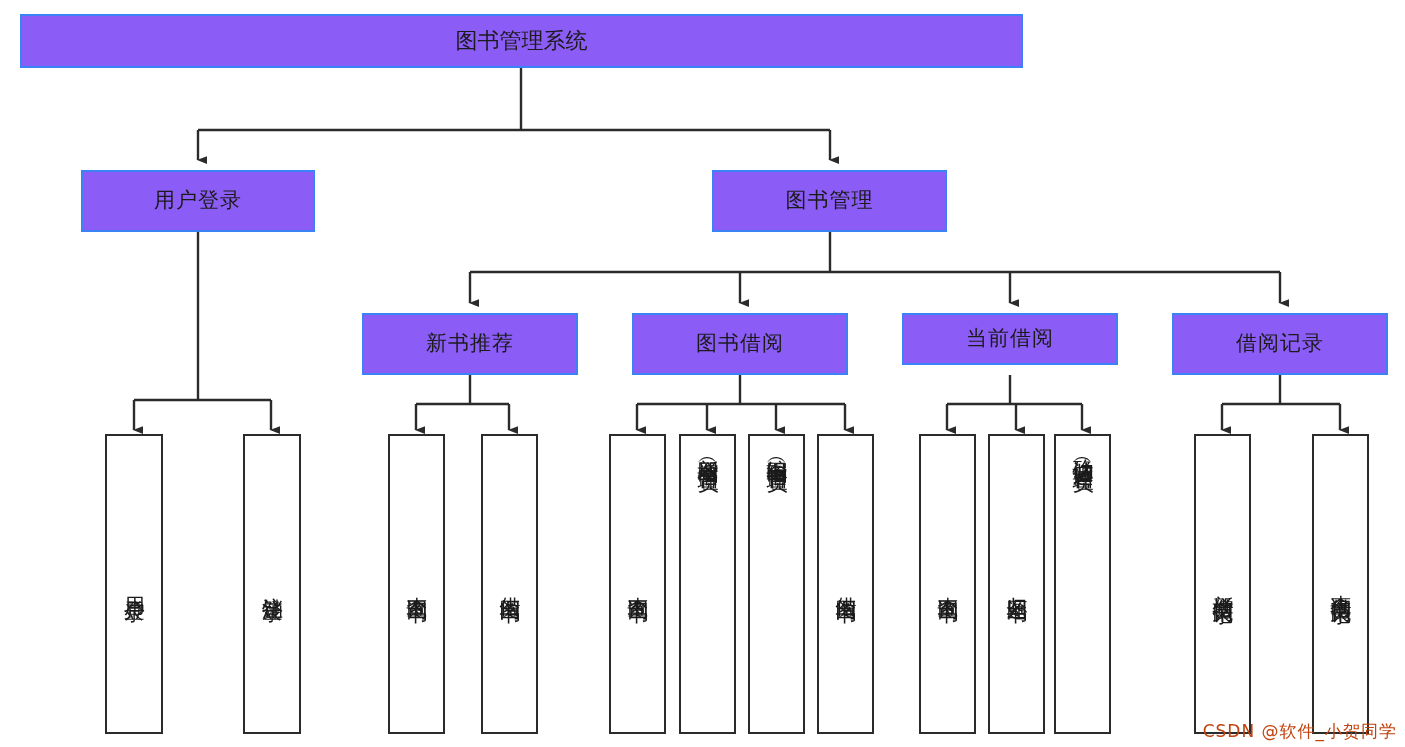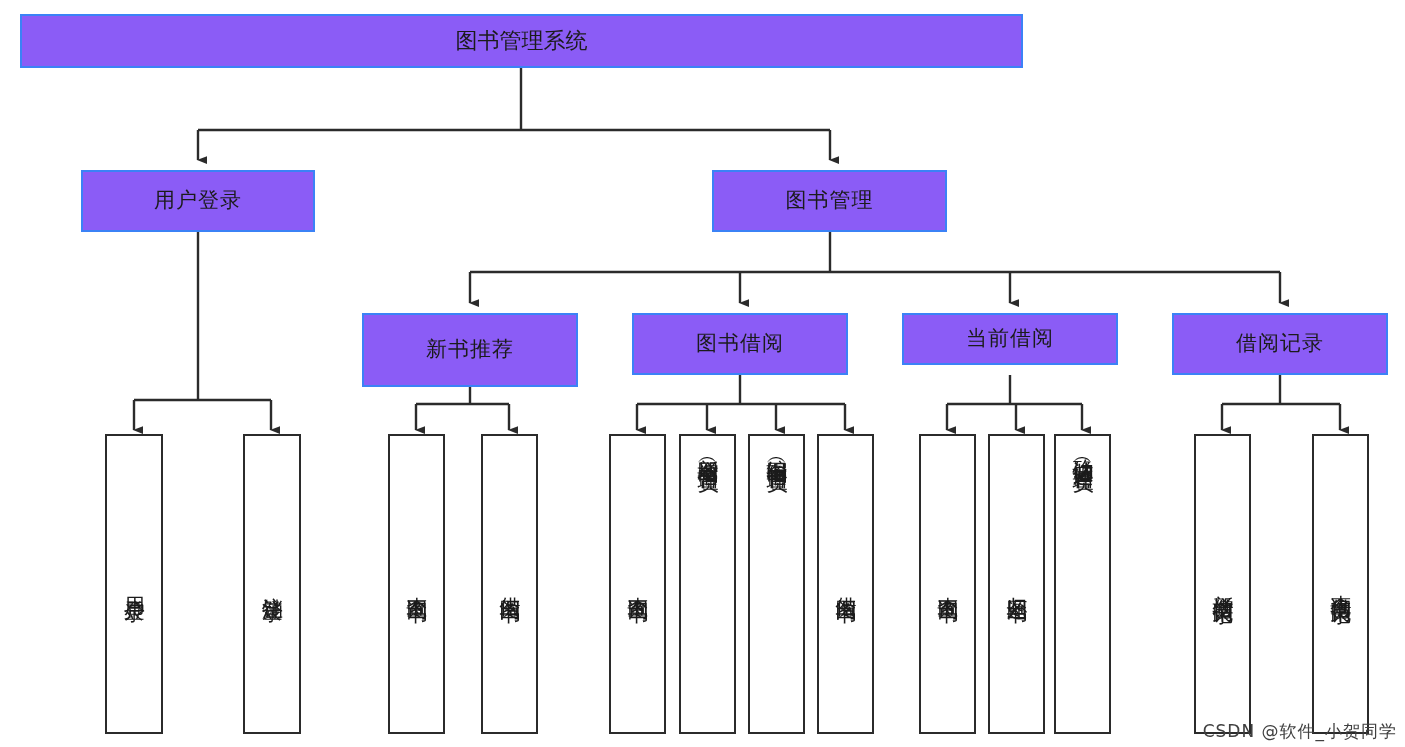--- a/index.html
+++ b/index.html
@@ -14,21 +14,21 @@
   .node.h{font-size:21px;line-height:1.2;letter-spacing:1px;}
   .node.root{font-size:22px;}
   .leaf{position:absolute;box-sizing:border-box;background:#ffffff;
         border:2px solid #2b2b2b;display:flex;align-items:flex-start;
         justify-content:center;padding-top:6px;}
   .leaf .vt{writing-mode:vertical-rl;text-orientation:upright;
             font-size:21px;line-height:1.18;letter-spacing:2px;color:#1b1b1b;
             white-space:nowrap;}
   .leaf.mid{align-items:center;padding-top:0;}
   .watermark{position:absolute;right:8px;bottom:4px;font-size:17px;
-             color:#404040;letter-spacing:1px;white-space:nowrap;}
+             color:#c2410c;letter-spacing:1px;white-space:nowrap;}
 </style>
 </head>
 <body>
 
 <div id="stage">
 
   <svg class="edges" viewBox="0 0 1405 747" xmlns="http://www.w3.org/2000/svg">
     <defs>
       <marker id="arw" markerWidth="9" markerHeight="10" refX="4.2" refY="9" orient="auto" markerUnits="userSpaceOnUse">
         <path d="M0.4,0 L8.2,0 L4.3,10 Z" fill="#2b2b2b"></path>
@@ -82,21 +82,21 @@
     <span>图书管理系统</span>
   </div>
 
   <div class="node h" style="left:81px;top:170px;width:234px;height:62px;">
     <span>用户登录</span>
   </div>
   <div class="node h" style="left:712px;top:170px;width:235px;height:62px;">
     <span>图书管理</span>
   </div>
 
-  <div class="node h" style="left:362px;top:313px;width:216px;height:74px;">
+  <div class="node h" style="left:362px;top:313px;width:216px;height:62px;">
     <span>新书推荐</span>
   </div>
   <div class="node h" style="left:632px;top:313px;width:216px;height:62px;">
     <span>图书借阅</span>
   </div>
   <div class="node h" style="left:902px;top:313px;width:216px;height:52px;">
     <span>当前借阅</span>
   </div>
   <div class="node h" style="left:1172px;top:313px;width:216px;height:62px;text-align:center;">
     <span>借阅记录</span>

